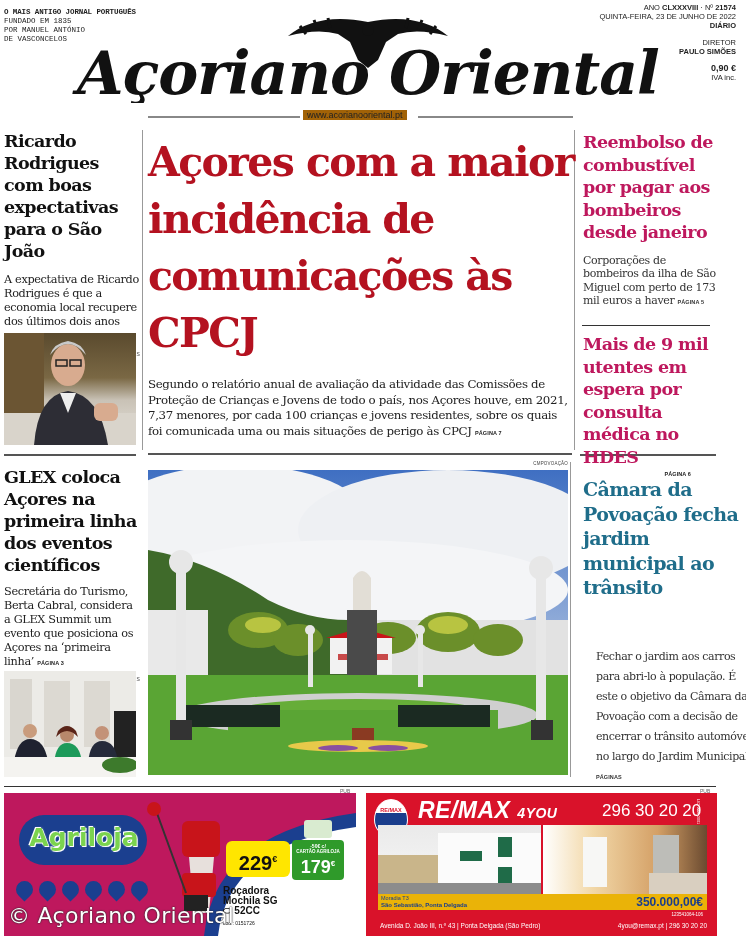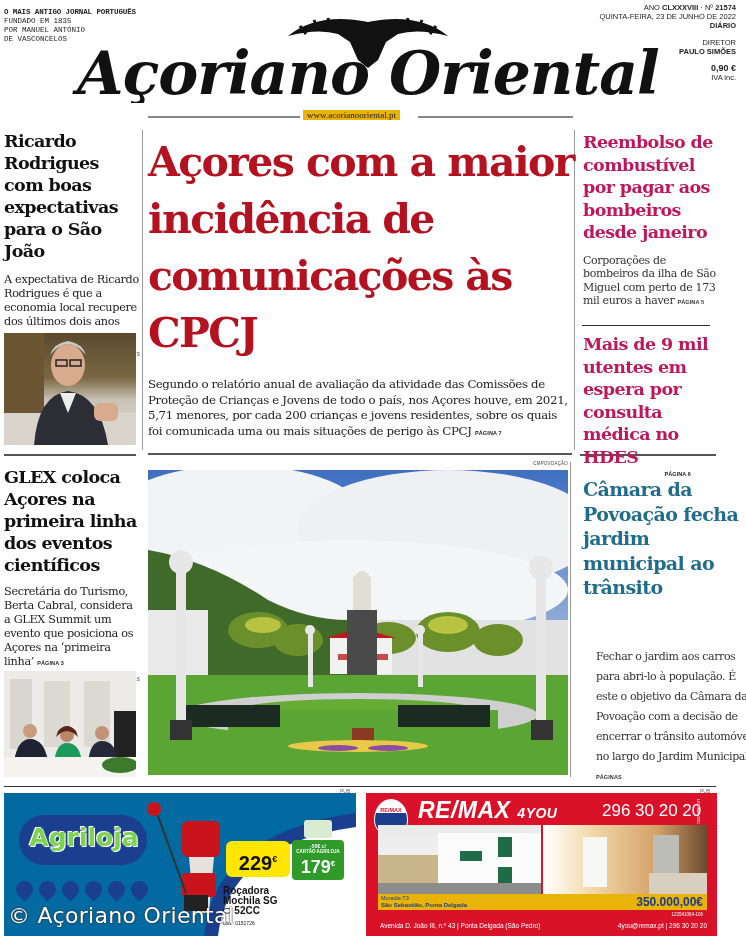--- a/index.html
+++ b/index.html
@@ -8,39 +8,39 @@
 .cond{font-family:"Liberation Sans",sans-serif;}
 
 .hdr-left{left:4px;top:8px;font-family:Liberation Mono, monospace;font-size:7.5px;line-height:9px;color:#222}
 .hdr-left b{font-weight:700;letter-spacing:-0.1px}
 .masthead{left:68px;top:8px;width:600px;height:95px}
 .hdr-right{right:10px;top:3px;text-align:right;font-family:"Liberation Sans",sans-serif;font-size:7.5px;line-height:9px;color:#222;width:170px}
 .hdr-right .b{font-weight:700}
 .hdr-right .gap{height:8px}
 .url-row{left:148px;top:110px;width:425px;height:14px}
 .url-row .line{position:absolute;top:6px;height:2px;background:#888}
-.url-row .url{position:absolute;left:155px;top:0;font-family:Liberation Serif, serif;font-size:9px;color:#222;background:#eab308;padding:0 4px}
+.url-row .url{position:absolute;left:155px;top:0;font-family:Liberation Sans, sans-serif;font-size:9px;color:#222;background:#a16207;padding:0 4px}
 
 .vline{background:#999;width:1px}
 .hline{background:#555;height:2px}
 .lhead{font-family:"DejaVu Serif",serif;font-weight:700;font-size:17.5px;line-height:22px;color:#111;letter-spacing:-0.6px}
 .lbody{font-family:"DejaVu Serif",serif;font-size:11.3px;line-height:14px;color:#222;letter-spacing:-0.35px}
 .pg{font-family:"Liberation Sans",sans-serif;font-weight:700;font-size:5.5px;letter-spacing:0.1px}
 .credit{font-family:"Liberation Sans",sans-serif;font-size:5px;color:#444;text-align:right;letter-spacing:0.2px}
 .main-head{left:148px;top:134px;width:430px;font-family:"DejaVu Serif",serif;font-weight:700;font-size:41px;line-height:57px;color:#b41220;letter-spacing:-1.6px}
 .main-body{left:148px;top:377px;width:420px;font-family:"DejaVu Serif",serif;font-size:11.8px;line-height:15.6px;color:#222;letter-spacing:-0.35px}
 .rhead{font-family:"DejaVu Serif",serif;font-weight:700;font-size:17.5px;line-height:22.5px;color:#be185d;letter-spacing:-0.6px}
 .rbody{font-family:"DejaVu Serif",serif;font-size:11px;line-height:13.6px;color:#333;letter-spacing:-0.35px}
 .camara-head{left:583px;top:477px;width:160px;font-family:"DejaVu Serif",serif;font-weight:700;font-size:19px;line-height:24.5px;color:#1f6d8a;letter-spacing:-0.6px}
 .camara-body{left:596px;top:647px;width:160px;font-family:"DejaVu Serif",serif;font-size:11px;line-height:20px;color:#333;letter-spacing:-0.4px}
 
 .photo{overflow:hidden}
 
 .ad-label{font-family:"Liberation Sans",sans-serif;font-size:5px;color:#666}
-.agri{left:4px;top:793px;width:352px;height:143px;background:#0369a1;overflow:hidden}
+.agri{left:4px;top:793px;width:352px;height:143px;background:#be185d;overflow:hidden}
 .remax{left:366px;top:793px;width:351px;height:143px;background:#d9122a;overflow:hidden}
 .watermark{left:8px;top:903px;font-family:"DejaVu Sans",sans-serif;font-size:22px;color:#fff;text-shadow:0 0 2px #333,0 0 1px #000;letter-spacing:0.3px}
 </style>
 </head>
 <body>
 
 <div class="abs hdr-left">
   <div><b>O MAIS ANTIGO JORNAL PORTUGUÊS</b></div>
   <div>FUNDADO EM 1835</div>
   <div>POR MANUEL ANTÓNIO</div>
@@ -121,21 +121,21 @@
     <path d="M52 66 Q63 54 74 66 L72 60 Q63 50 54 60Z" fill="#5a2418"></path>
     <path d="M50 92 Q52 72 63 72 Q76 72 78 92Z" fill="#1c9a5a"></path>
     <circle cx="98" cy="62" r="7" fill="#c39278"></circle>
     <path d="M84 92 Q86 70 98 70 Q112 70 114 92Z" fill="#252a3a"></path>
     <rect x="0" y="86" width="132" height="20" fill="#f4f3f0"></rect>
     <ellipse cx="116" cy="94" rx="18" ry="8" fill="#3d7a2c"></ellipse>
   </svg>
 </div>
 
 <div class="abs main-head">Açores com a maior incidência de  comunicações às CPCJ</div>
-<div class="abs main-body"><span>Segundo o relatório  anual de avaliação da atividade das Comissões de Proteção de Crianças e Jovens de todo o país, nos Açores houve, em 2021, 5,71 menores, por cada 200 crianças e jovens residentes, sobre os quais foi comunicada uma ou mais situações de perigo às CPCJ</span> <span class="pg">PÁGINA 7</span></div>
+<div class="abs main-body"><span>Segundo o relatório  anual de avaliação da atividade das Comissões de Proteção de Crianças e Jovens de todo o país, nos Açores houve, em 2021, 7,37 menores, por cada 100 crianças e jovens residentes, sobre os quais foi comunicada uma ou mais situações de perigo às CPCJ</span> <span class="pg">PÁGINA 7</span></div>
 
 <div class="abs credit" style="left:500px;top:461px;width:68px;font-size:4.5px">CMPOVOAÇÃO</div>
 <div class="abs photo" style="left:148px;top:470px;width:420px;height:305px">
   <svg width="420" height="305" viewBox="0 0 420 305">
     <defs>
       <linearGradient id="sky" x1="0" y1="0" x2="0" y2="1">
           <stop offset="0" stop-color="#3f6fc2"></stop>
           <stop offset="1" stop-color="#dfe6ee"></stop>
         </linearGradient>
     </defs>

